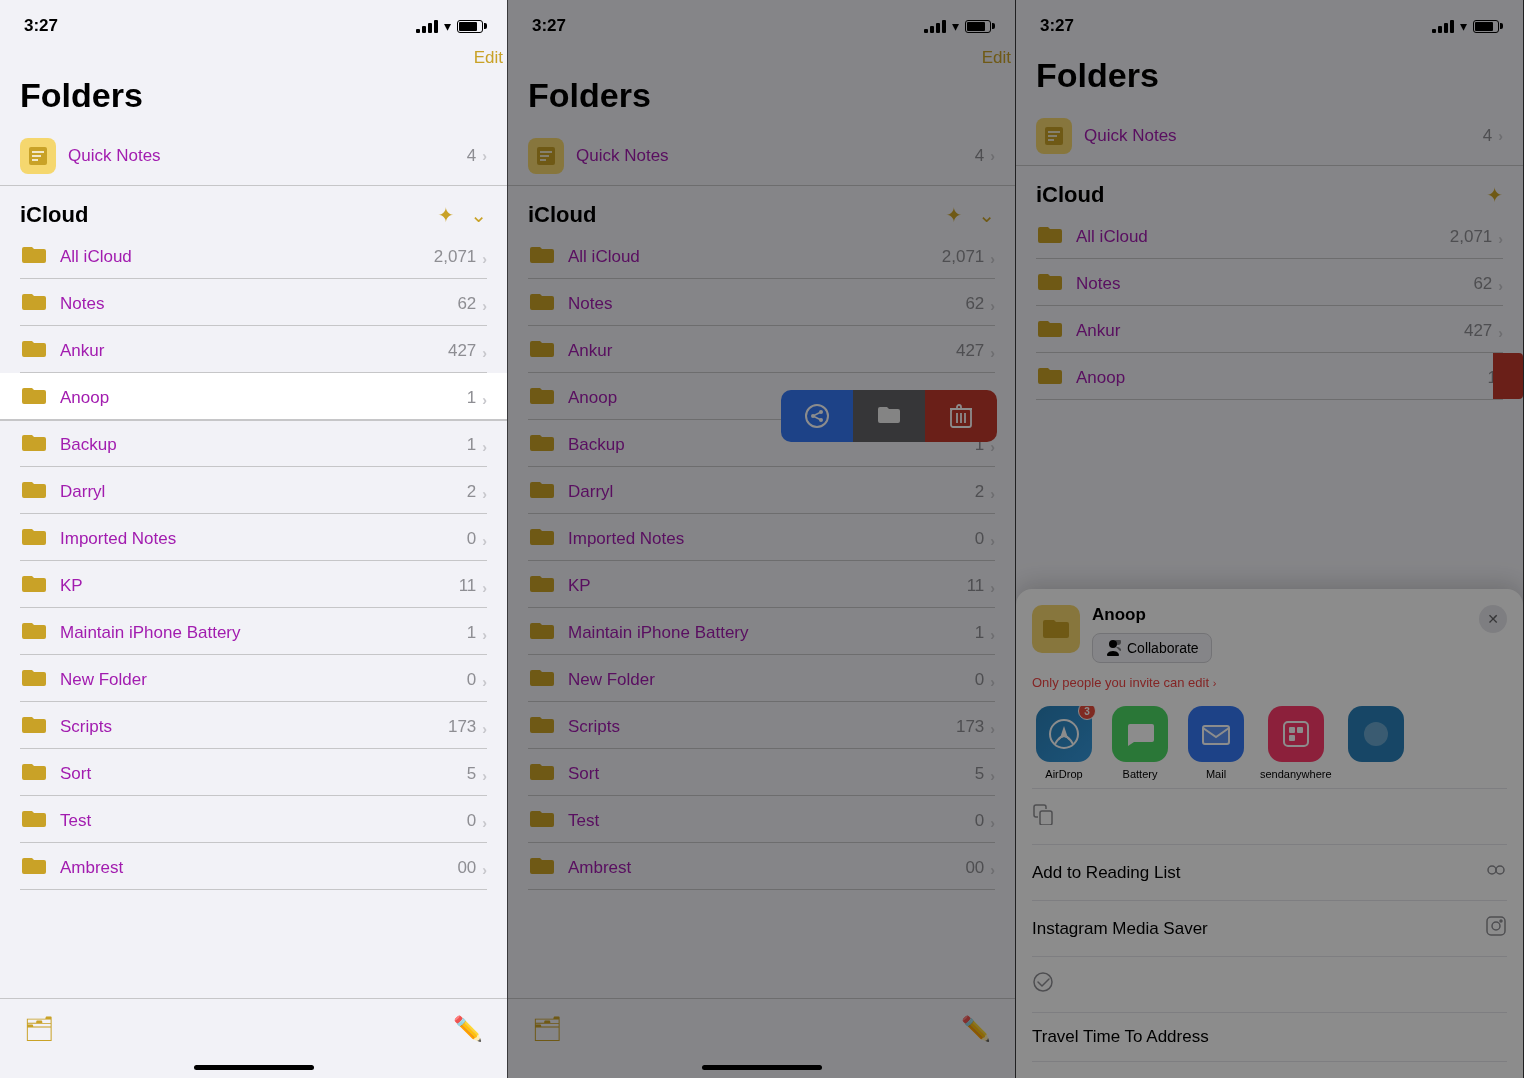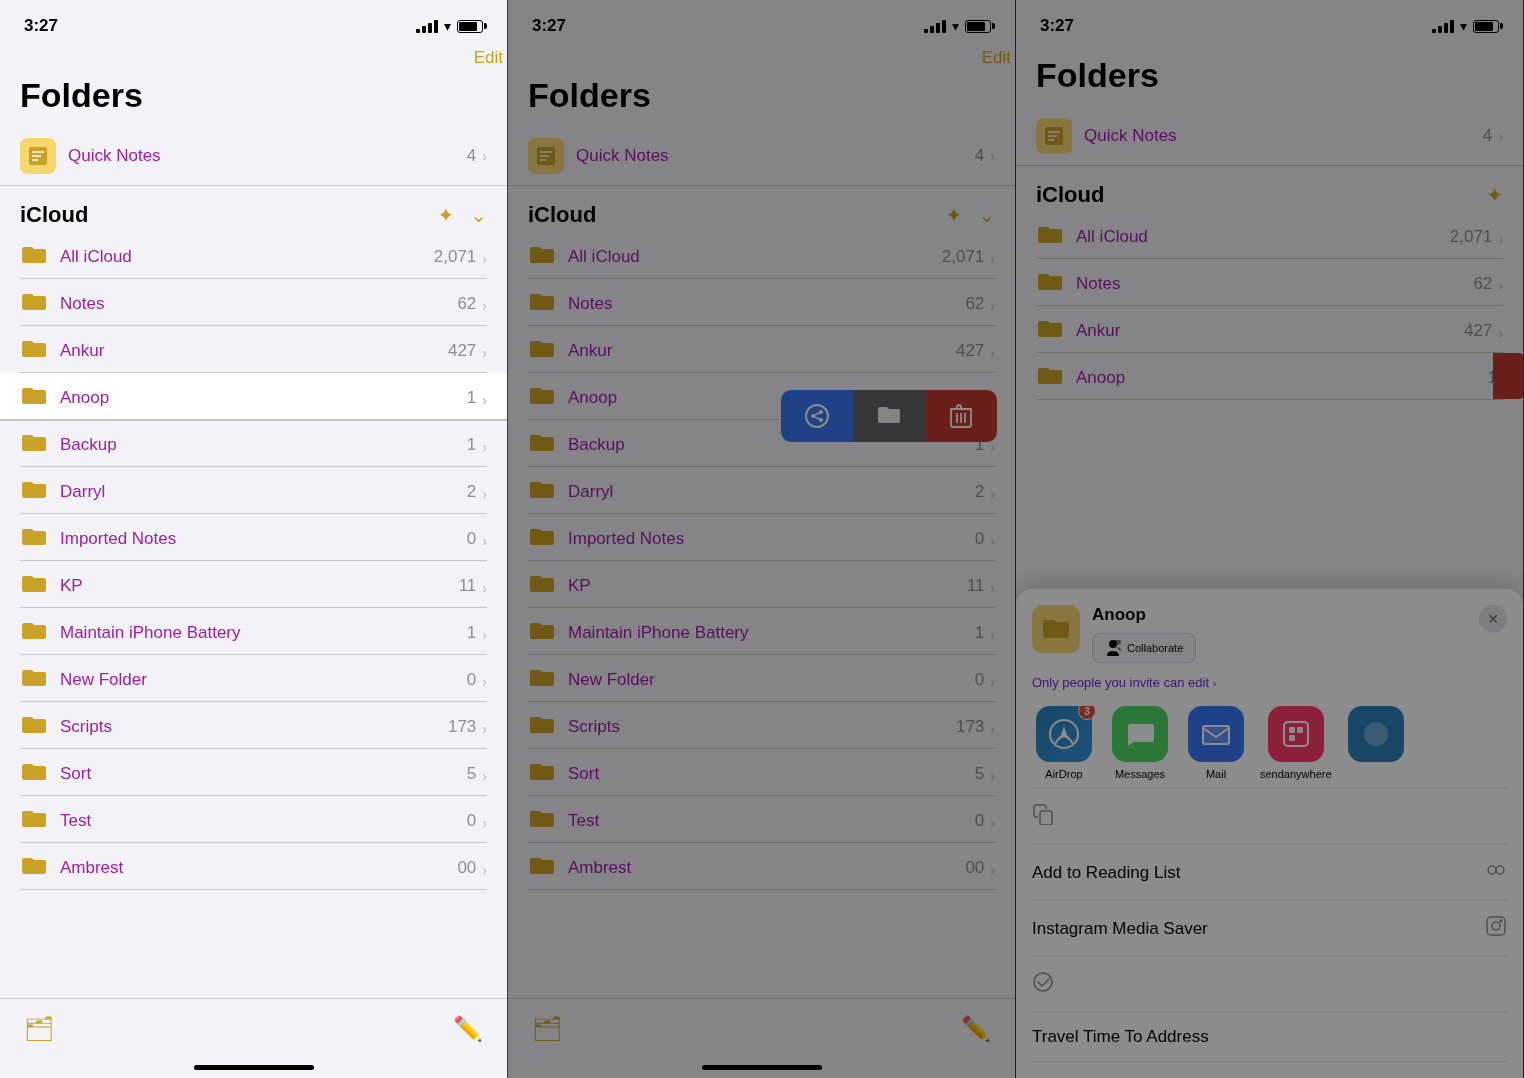--- a/index.html
+++ b/index.html
@@ -270,38 +270,38 @@
       margin-bottom: 8px;
     }
     .collaborate-btn {
       display: flex;
       align-items: center;
       gap: 6px;
       background: #f2f2f7;
       border: 1px solid #d1d1d6;
       border-radius: 8px;
       padding: 6px 12px;
-      font-size: 11px;
+      font-size: 14px;
       color: #000;
     }
     .close-btn {
       width: 28px;
       height: 28px;
       background: #e5e5ea;
       border-radius: 50%;
       display: flex;
       align-items: center;
       justify-content: center;
       font-size: 14px;
       color: #636366;
       flex-shrink: 0;
     }
     .share-subtitle {
       font-size: 13px;
-      color: #6d28d9;
+      color: #ef4444;
       margin-bottom: 16px;
     }
     .share-subtitle .chevron-right {
       font-size: 11px;
     }
     .share-apps {
       display: flex;
       gap: 12px;
       overflow: hidden;
       margin-bottom: 8px;
@@ -849,21 +849,21 @@
         </div>
         <span class="share-app-label">AirDrop</span>
       </div>
 
       <div class="share-app-item">
         <div class="share-app-icon messages-icon-bg">
           <svg width="32" height="32" viewBox="0 0 32 32">
             <path d="M4 6h24a2 2 0 012 2v14a2 2 0 01-2 2H10l-6 4V8a2 2 0 012-2z" fill="white"></path>
           </svg>
         </div>
-        <span class="share-app-label">Messages</span>
+        <span class="share-app-label">Battery</span>
       </div>
 
       <div class="share-app-item">
         <div class="share-app-icon mail-icon-bg">
           <svg width="32" height="32" viewBox="0 0 32 32">
             <rect x="3" y="8" width="26" height="18" rx="2" fill="white" opacity="0.2"></rect>
             <rect x="3" y="8" width="26" height="18" rx="2" fill="none" stroke="white" stroke-width="2"></rect>
             <path d="M3 10l13 9 13-9" fill="none" stroke="white" stroke-width="2"></path>
           </svg>
         </div>

